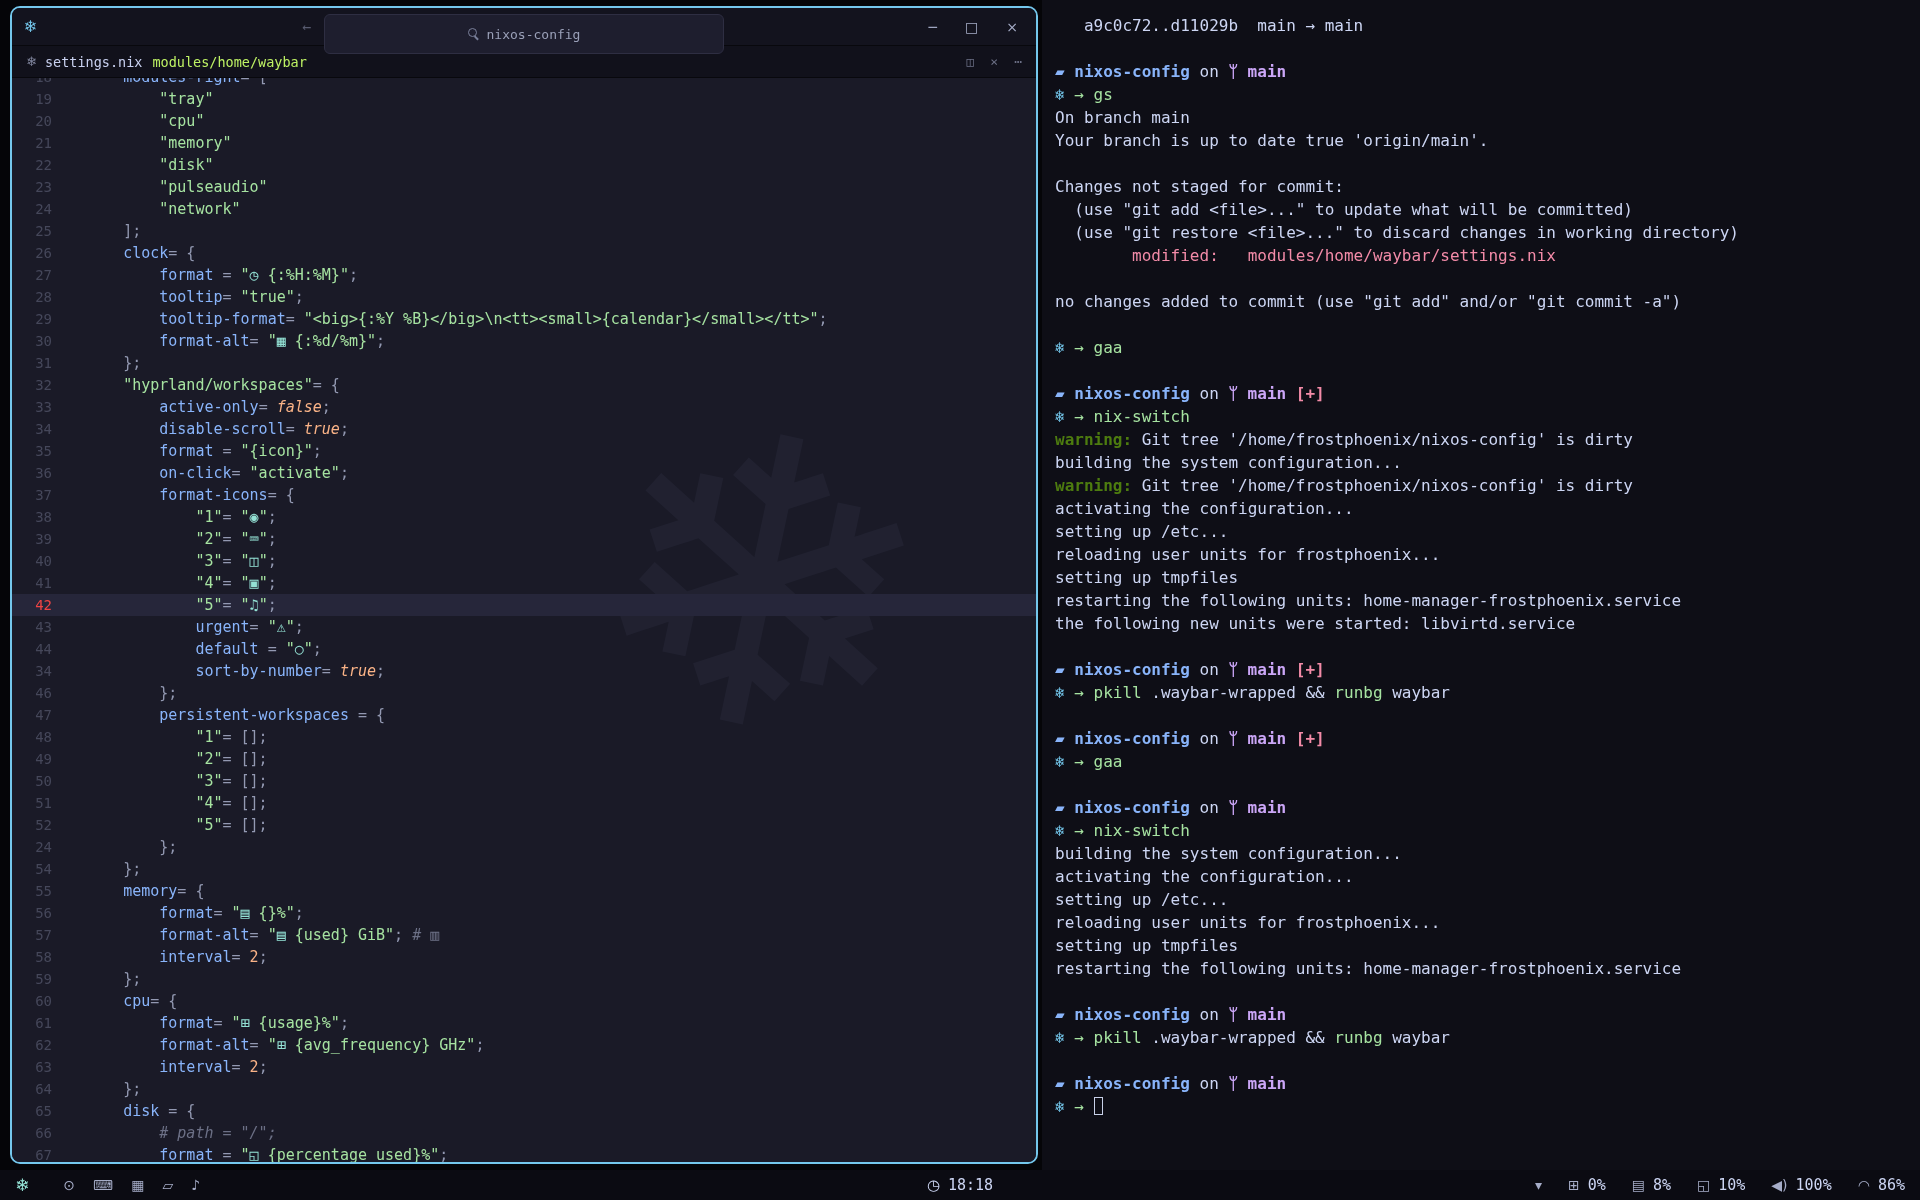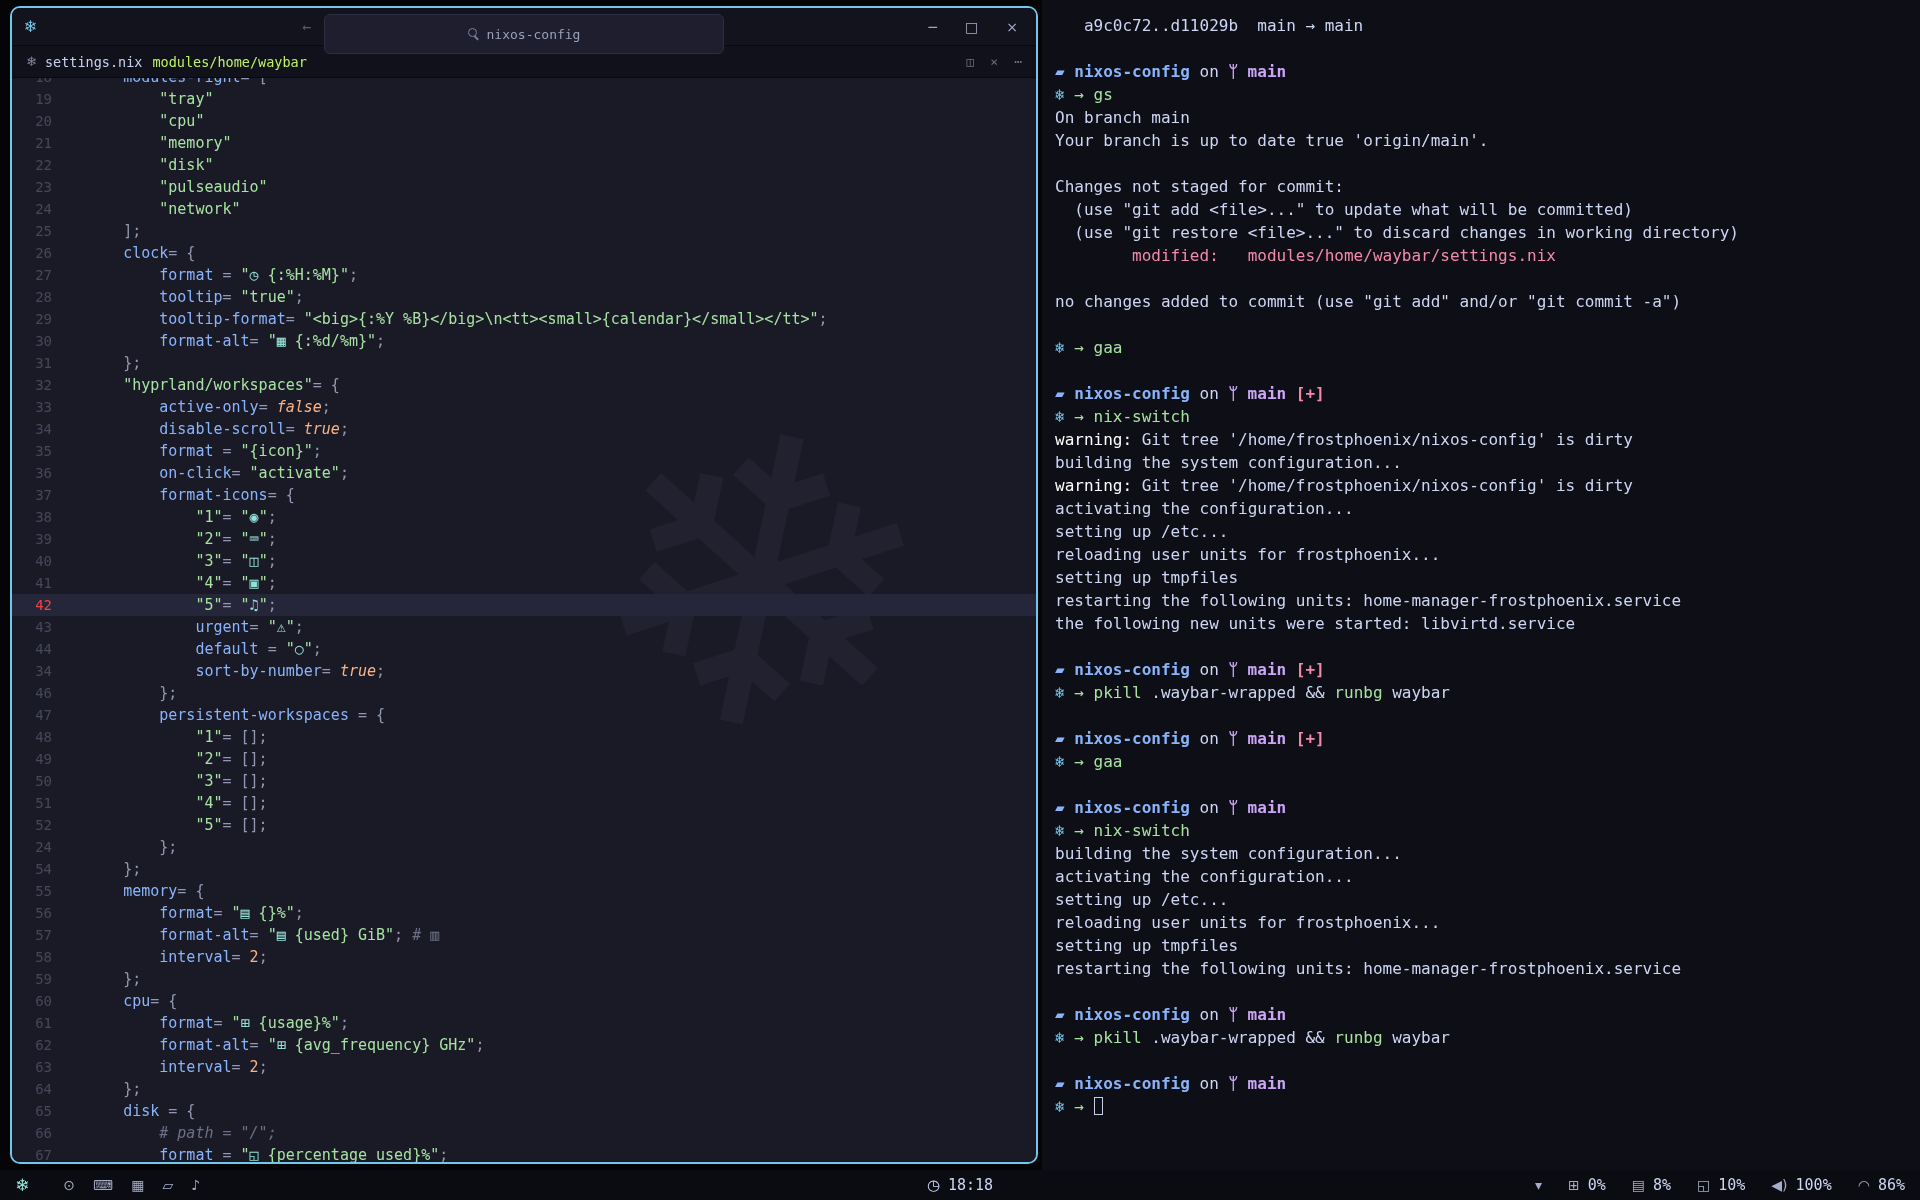--- a/index.html
+++ b/index.html
@@ -58,21 +58,21 @@
   .terminal-window{position:absolute;left:1042px;top:0;width:984px;height:1170px;
     background:#0e0e16;padding:14px 45px 0 13px;font-size:16px;overflow:hidden}
   .tline{position:relative;height:23px;line-height:23px}
   .tleft{white-space:pre}
   .tright{position:absolute;right:0;top:0;white-space:pre}
   .k-d{color:#89b4fa;font-weight:bold}   
   .k-br{color:#cba6f7;font-weight:bold}  
   .k-r{color:#f38ba8;font-weight:bold}   
   .k-sn{color:#74c7ec}                   
   .k-g{color:#a6e3a1}                    
-  .k-w{color:#ffffff;font-weight:normal}   
+  .k-w{color:#4d7c0f;font-weight:bold}   
   .k-m{color:#f38ba8}                    
   .k-y{color:#f9e2af}                    
   .k-o{color:#fab387}                    
   .k-cur{display:inline-block;width:9px;height:18px;border:1.3px solid #c8d0e8;vertical-align:-3px}
 
   
   .waybar{position:absolute;left:0;right:0;bottom:0;height:30px;background:#0b0b12;
     display:flex;align-items:center;font-size:15px}
   .wb-left{display:flex;align-items:center;gap:18px;padding-left:15px}
   .wb-icon{color:#a6adc8;cursor:pointer;font-family:"DejaVu Sans",sans-serif;font-size:14px}

